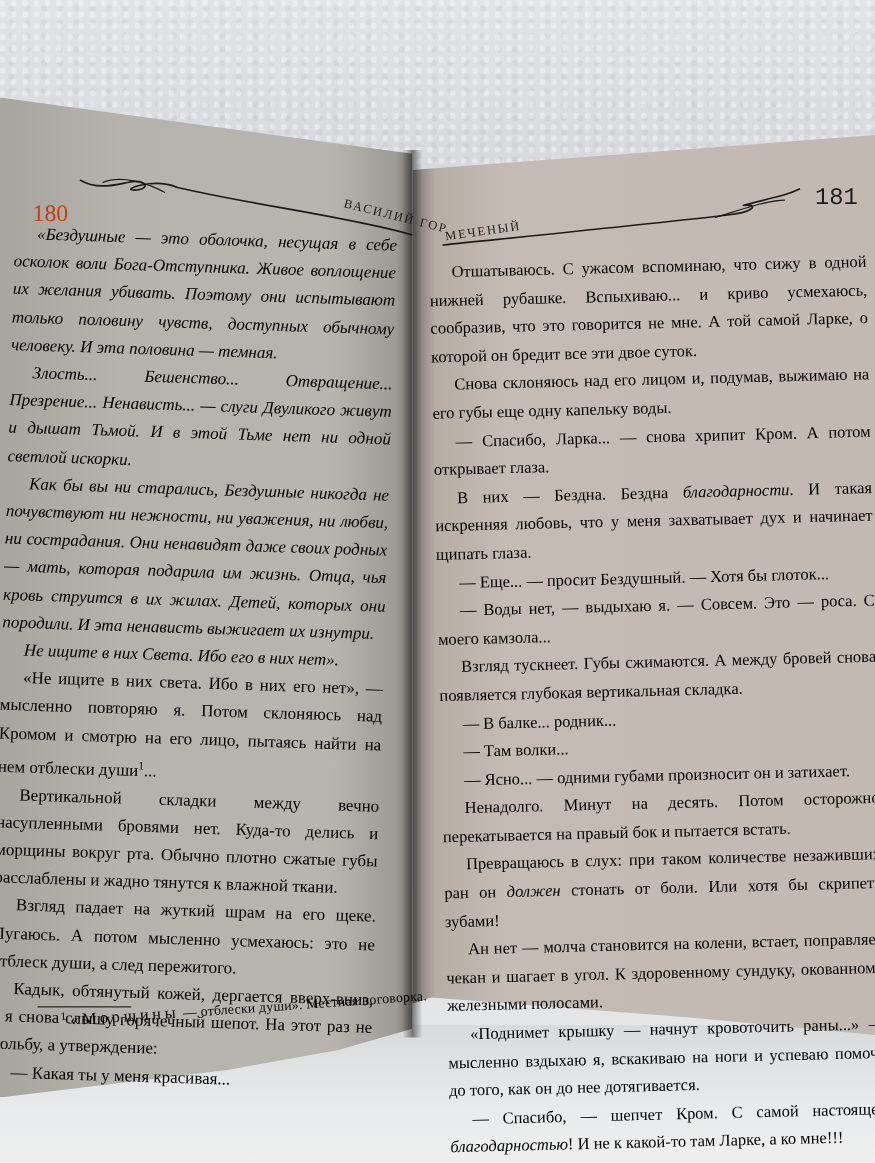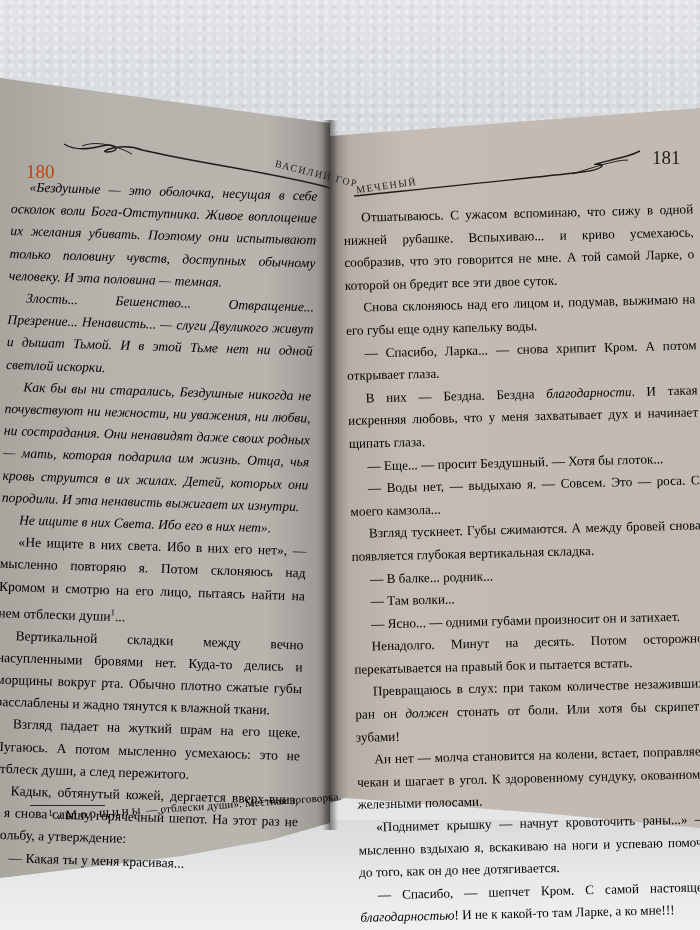--- a/index.html
+++ b/index.html
@@ -85,21 +85,21 @@
 <div class="footnote">
   <sup>1</sup>
   <span class="spaced">«Морщины</span><span> — отблески души». Местная поговорка.</span>
 </div>
 
 <div class="running-head" style="left:356px; top:180px; transform: rotate(-8deg); color:#1e1c1b;">МЕЧЕНЫЙ</div>
 <svg class="ornament" style="left:352px; top:150px;" width="290" height="50">
   <path d="M2 46 C 80 38, 180 28, 230 22 C 250 20, 255 14, 245 14 C 235 16, 260 10, 275 6 C 282 4, 286 2, 288 1" stroke="#1e1c1b" stroke-width="1.4" fill="none"></path>
   <path d="M220 24 C 240 18, 262 10, 276 10" stroke="#1e1c1b" stroke-width="1" fill="none"></path>
 </svg>
-<div class="page-number" style="left:652px; top:147px; color:#1e1c1b;">181</div>
+<div class="page-number" style="left:652px; top:147px; color:#1e1c1b;font-family:Liberation Mono, monospace;">181</div>
 
 <div class="text-block right-text">
   <p>Отшатываюсь. С ужасом вспоминаю, что сижу в одной нижней рубашке. Вспыхиваю... и криво усмехаюсь, сообразив, что это говорится не мне. А той самой Ларке, о которой он бредит все эти двое суток.</p>
   <p>Снова склоняюсь над его лицом и, подумав, выжимаю на его губы еще одну капельку воды.</p>
   <p>— Спасибо, Ларка... — снова хрипит Кром. А потом открывает глаза.</p>
   <p><span>В них — Бездна. Бездна </span><span class="italic">благодарности</span><span>. И такая искренняя любовь, что у меня захватывает дух и начинает щипать глаза.</span></p>
   <p>— Еще... — просит Бездушный. — Хотя бы глоток...</p>
   <p>— Воды нет, — выдыхаю я. — Совсем. Это — роса. С моего камзола...</p>
   <p>Взгляд тускнеет. Губы сжимаются. А между бровей снова появляется глубокая вертикальная складка.</p>
   <p>— В балке... родник...</p>

